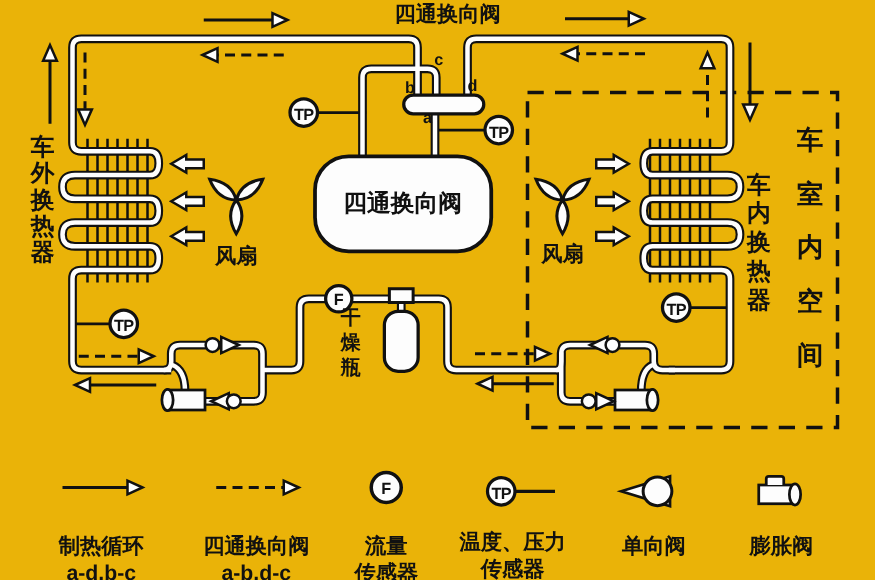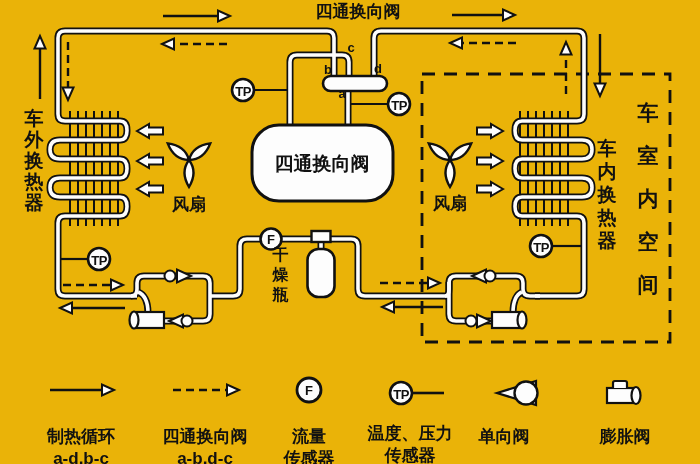--- a/index.html
+++ b/index.html
@@ -213,15 +213,15 @@
   <div class="lbl ml f17" style="left:21px;top:416px;width:120px;line-height:22px;">制热循环
 a-d,b-c</div>
   <div class="lbl ml f17" style="left:145px;top:416px;width:120px;line-height:22px;">四通换向阀
 a-b,d-c</div>
   <div class="lbl f13 sensor-txt" style="left:296px;top:383px;">F</div>
   <div class="lbl ml f17" style="left:266px;top:416px;width:86px;line-height:22px;">流量
 传感器</div>
   <div class="lbl f11 sensor-txt" style="left:388px;top:387px;">TP</div>
   <div class="lbl ml f17" style="left:346px;top:413px;width:128px;line-height:22px;">温度、压力
 传感器</div>
-  <div class="lbl f17" style="left:454px;top:427px;width:100px;">单向阀</div>
+  <div class="lbl f17" style="left:473px;top:427px;width:100px;">单向阀</div>
   <div class="lbl f17" style="left:575px;top:427px;width:100px;">膨胀阀</div>
 </div>
 
 </body></html>

